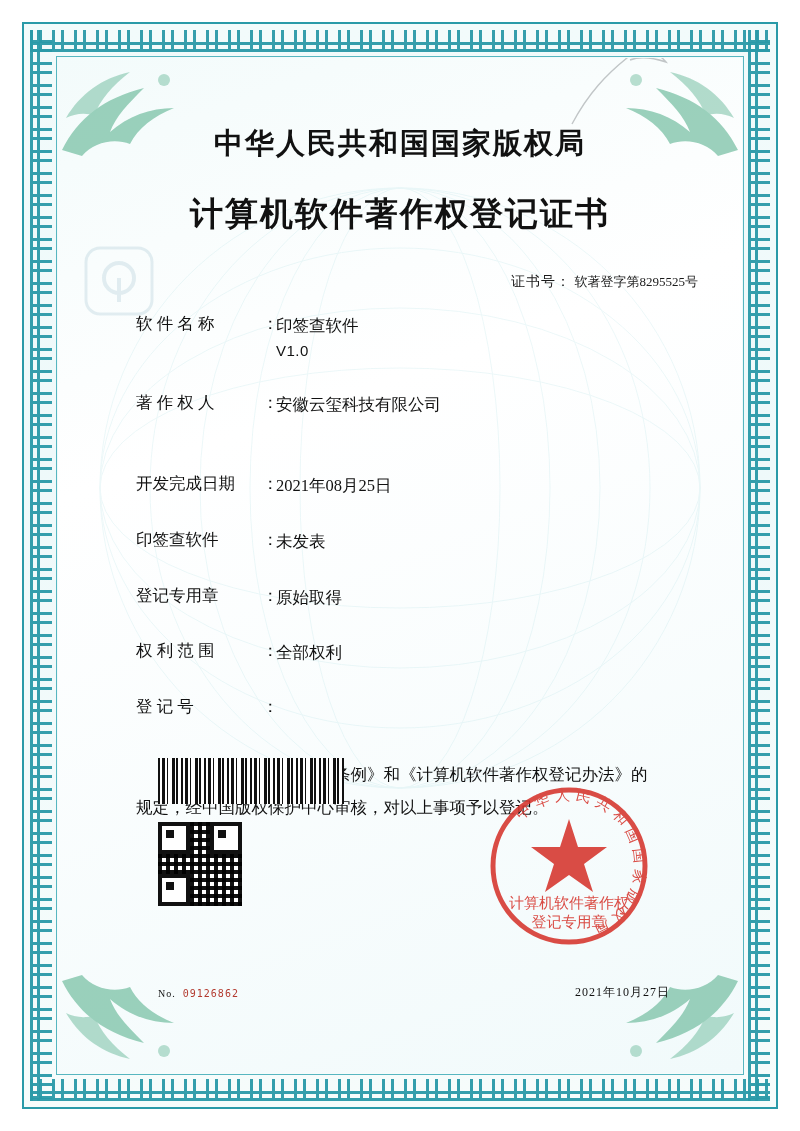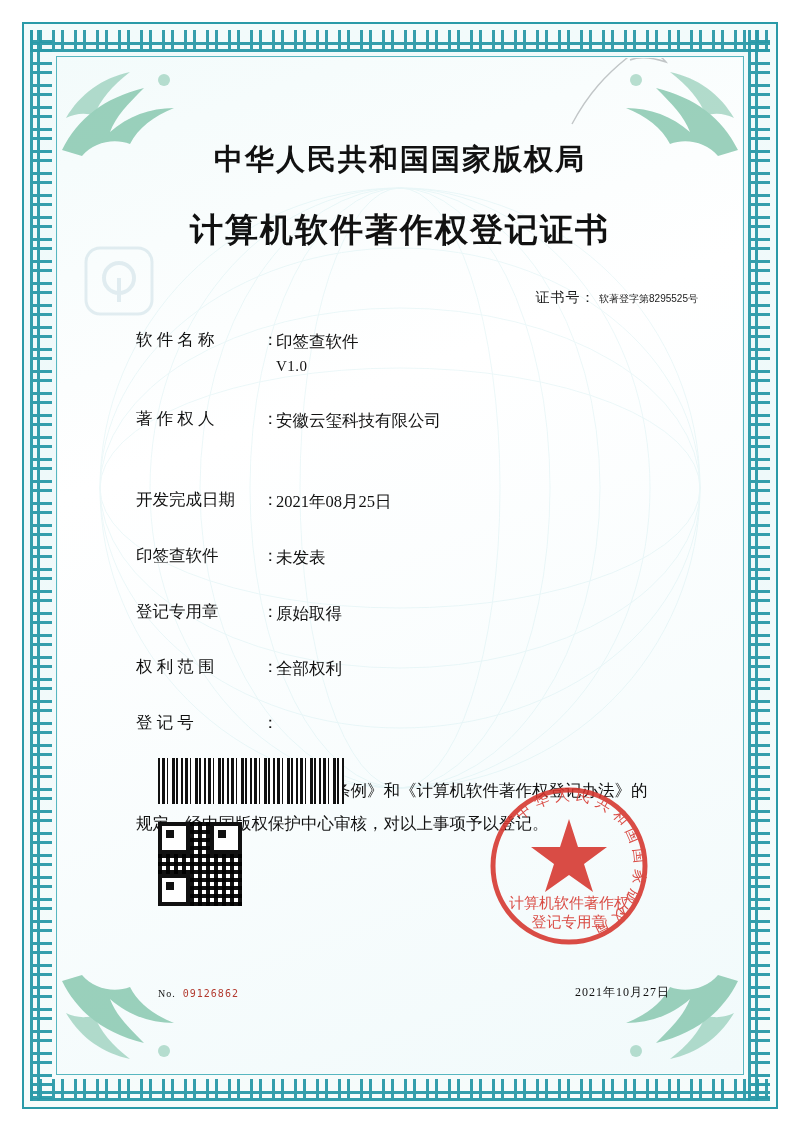--- a/index.html
+++ b/index.html
@@ -95,21 +95,21 @@
     position: absolute;
     inset: 0;
     opacity: .16;
     pointer-events: none;
   }
 
   
   .content {
     position: absolute;
     left: 0; right: 0; top: 0; bottom: 0;
-    padding: 16px 40px;
+    padding: 0 40px;
     box-sizing: border-box;
   }
   .title-1 {
     text-align: center;
     font-family: "DejaVu Serif", "Liberation Serif", serif;
     font-weight: bold;
     font-size: 29px;
     letter-spacing: 2px;
     color: #111111;
     margin-top: 66px;
@@ -124,21 +124,21 @@
     margin-top: 28px;
   }
   .cert-no {
     margin-top: 36px;
     text-align: right;
     font-size: 14px;
     color: #1a1a1a;
     padding-right: 4px;
   }
   .cert-no .lbl { letter-spacing: 1px; }
-  .cert-no .val { font-family: Liberation Sans, sans-serif; font-size: 10px; }
+  .cert-no .val { font-family: Liberation Serif, serif; font-size: 13px; }
 
   .field {
     display: flex;
     align-items: flex-start;
     margin-top: 22px;
     font-size: 16.5px;
     color: #111;
     padding-left: 38px;
   }
   .field .label {
@@ -150,21 +150,21 @@
   .field .colon {
     width: 14px;
     flex: none;
   }
   .field .value {
     flex: 1;
     line-height: 1.55;
   }
   .field .value .sub {
     display: block;
-    font-family: Liberation Serif, serif;
+    font-family: Liberation Sans, sans-serif;
     font-size: 15px;
     letter-spacing: .5px;
   }
   .field.spaced { margin-top: 30px; font-family: Liberation Serif, serif; }
   .gap-lg { height: 26px; }
 
   .paragraph {
     margin-top: 40px;
     padding: 0 22px 0 38px;
     font-size: 16.5px;

